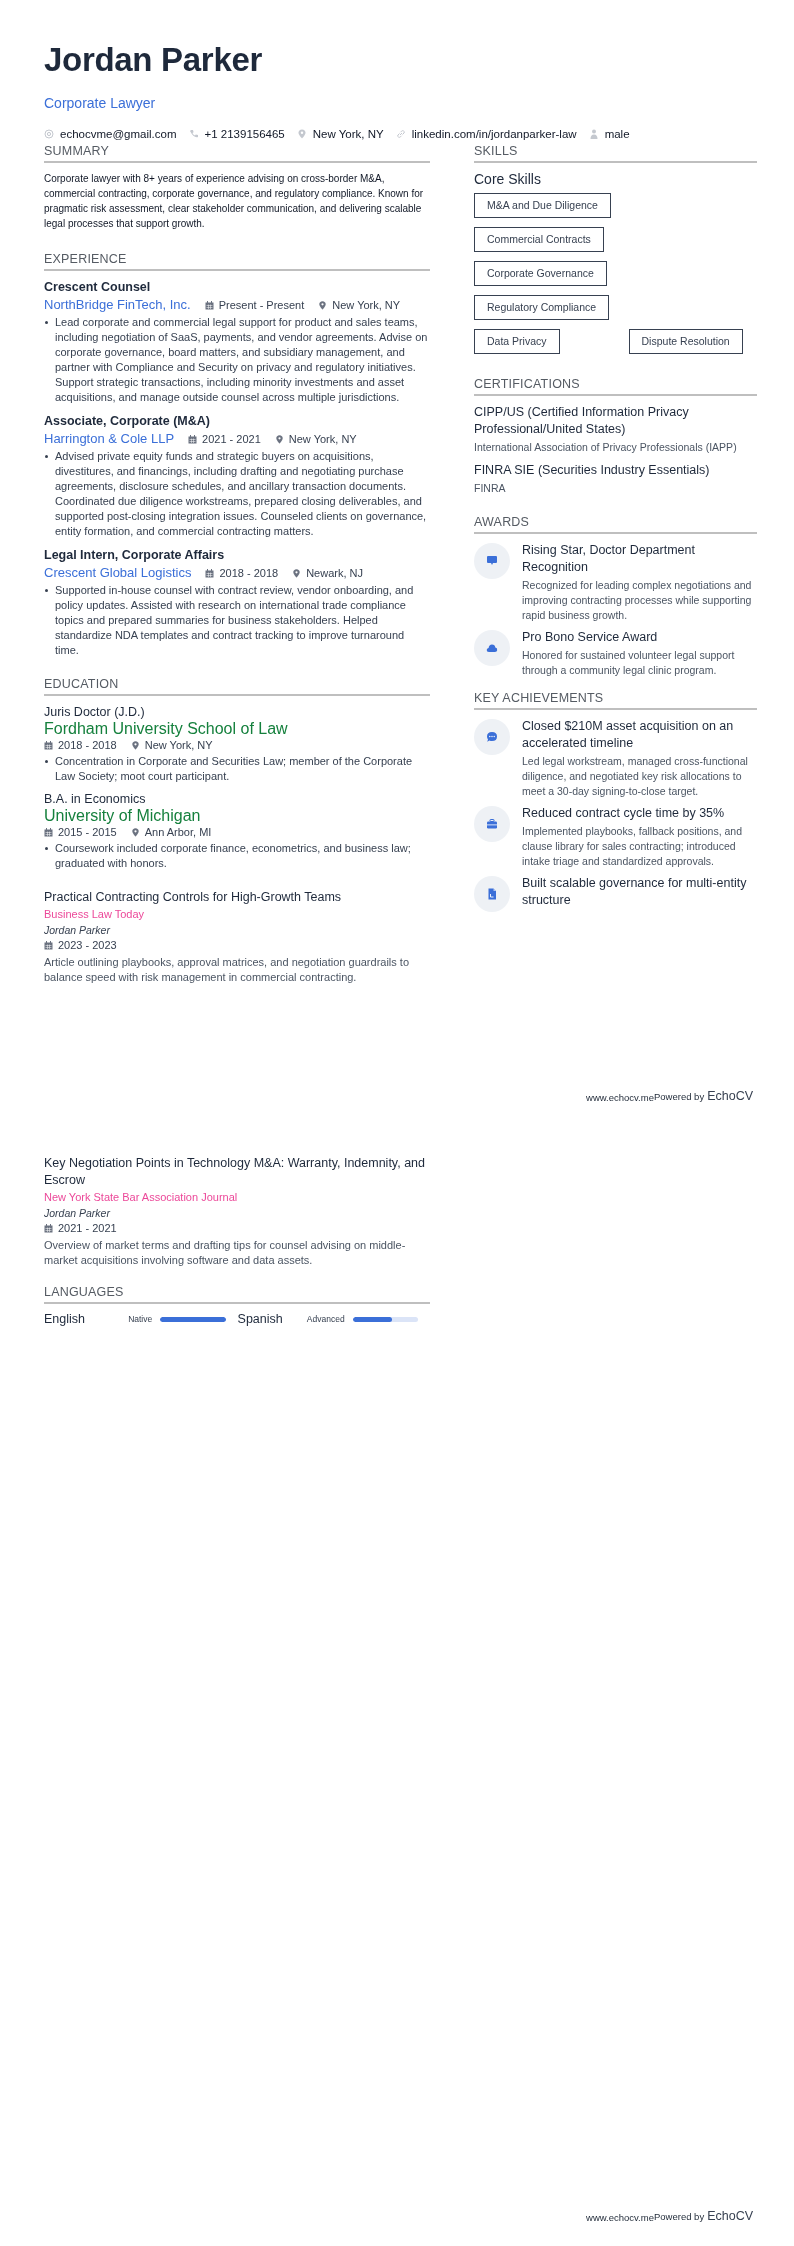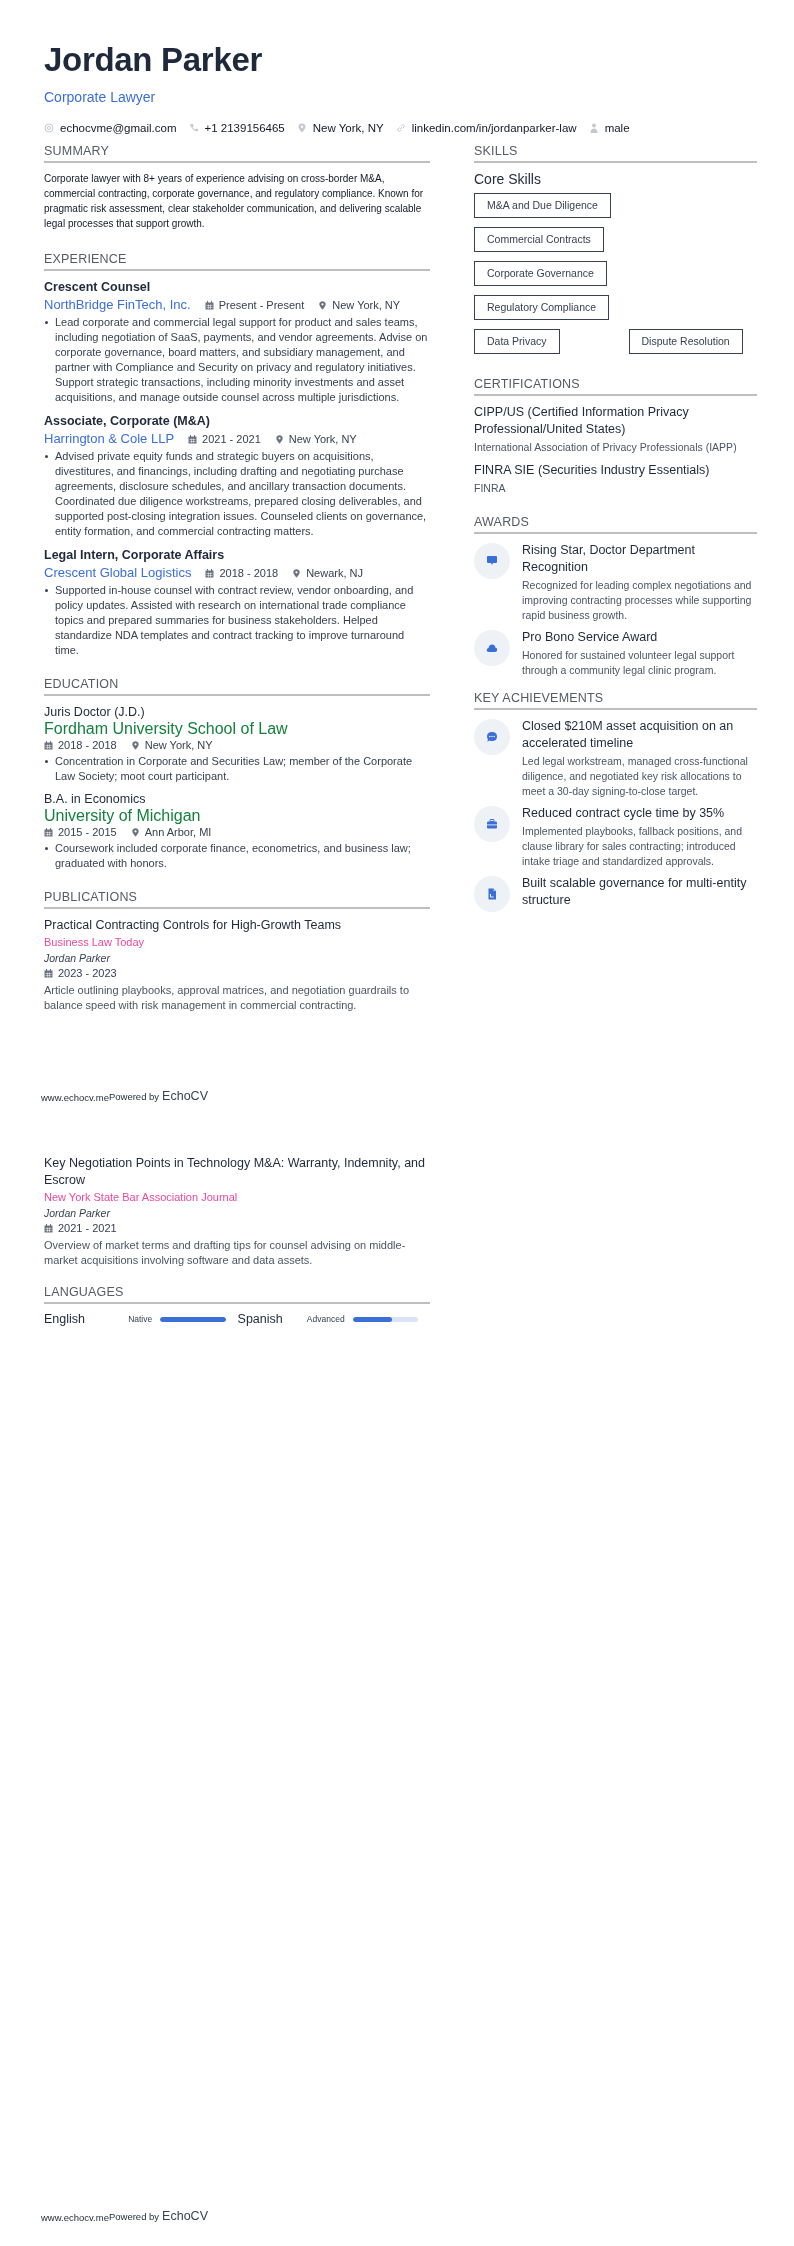--- a/index.html
+++ b/index.html
@@ -4,21 +4,21 @@
 <style>
   * { box-sizing: border-box; margin: 0; padding: 0; }
   html, body { background: #ffffff; }
   body { width: 794px; height: 2246px; position: relative; font-family: "Liberation Sans", sans-serif; color: #1f2937; }
   .page { position: absolute; left: 0; width: 794px; height: 1123px; overflow: hidden; }
   .page1 { top: 0; }
   .page2 { top: 1123px; }
 
   .header { position: absolute; left: 44px; top: 40px; right: 44px; }
   .name { font-size: 33px; font-weight: 700; color: #1e293b; letter-spacing: -0.3px; line-height: 40px; }
-  .title { font-size: 14px; color: #3b6fd8; margin-top: 8px; line-height: 18px; }
+  .title { font-size: 14px; color: #3b6fd8; margin-top: 14px; line-height: 18px; }
   .contacts { display: flex; align-items: center; gap: 12px; margin-top: 16px; font-size: 11.5px; color: #111827; }
   .contact { display: flex; align-items: center; gap: 6px; }
   .cicon { width: 10px; height: 10px; display: inline-block; color: #c4c8cf; }
   .cicon svg { width: 10px; height: 10px; display: block; }
 
   .left { position: absolute; left: 44px; width: 386px; }
   .right { position: absolute; left: 474px; width: 283px; }
 
   .section-title { font-size: 12.5px; color: #555b63; letter-spacing: 0.2px; padding-bottom: 2px; border-bottom: 2px solid #bfbfbf; margin-bottom: 8px; line-height: 16px; }
   .summary { font-size: 10px; line-height: 15px; color: #111827; }
@@ -60,21 +60,21 @@
   .award-body { flex: 1; }
   .award-title { font-size: 12.5px; color: #1e293b; line-height: 17px; }
   .award-desc { font-size: 10.5px; color: #4b5563; line-height: 15px; margin-top: 2px; }
 
   .lang-row { display: flex; align-items: center; }
   .lang-name { font-size: 12.5px; color: #1e293b; width: 85px; }
   .lang-level { font-size: 8.5px; color: #374151; margin-right: 8px; }
   .lang-bar { width: 66px; height: 5px; border-radius: 3px; background: #dbe4f7; overflow: hidden; margin-right: 12px; }
   .lang-fill { height: 100%; background: #3b6fd8; border-radius: 3px; }
 
-  .footer { position: absolute; left: 41px; right: 41px; display: flex; justify-content: flex-start; align-items: flex-end; font-size: 9.5px; color: #1f2937; }
+  .footer { position: absolute; left: 41px; right: 41px; display: flex; justify-content: flex-end; align-items: flex-end; font-size: 9.5px; color: #1f2937; }
   .powered { display: flex; align-items: baseline; gap: 3px; }
   .brand { font-size: 12.5px; color: #374151; }
 </style>
 </head>
 <body>
 
 <div class="page page1">
 
   <div class="header">
     <div class="name">Jordan Parker</div>
@@ -285,21 +285,20 @@
             <span>Ann Arbor, MI</span>
           </span>
         </div>
         <ul class="bullets">
           <li>Coursework included corporate finance, econometrics, and business law; graduated with honors.</li>
         </ul>
       </div>
     </section>
 
     <section style="margin-top:18px;">
-      <div class="section-title">PUBLICATIONS</div>
       <div class="pub">
         <div class="pub-title">Practical Contracting Controls for High-Growth Teams</div>
         <div class="pub-outlet">Business Law Today</div>
         <div class="pub-author">Jordan Parker</div>
         <div class="pub-date">
           <span class="meta-item">
             <span class="micon">
                 <svg viewBox="0 0 9 9">
                   <rect x="0.5" y="1.5" width="8" height="7" fill="currentColor"></rect>
                   <rect x="2" y="0" width="1" height="2" fill="currentColor"></rect>

